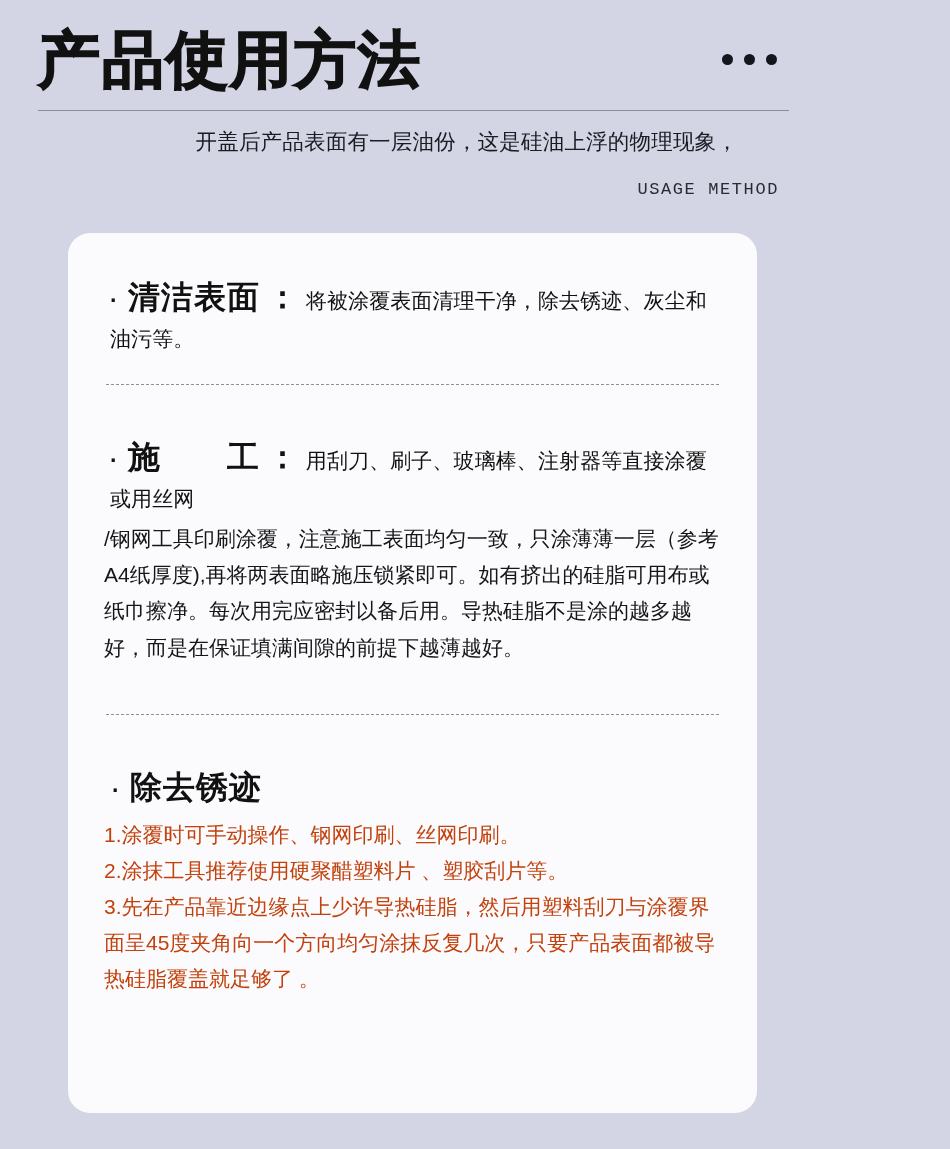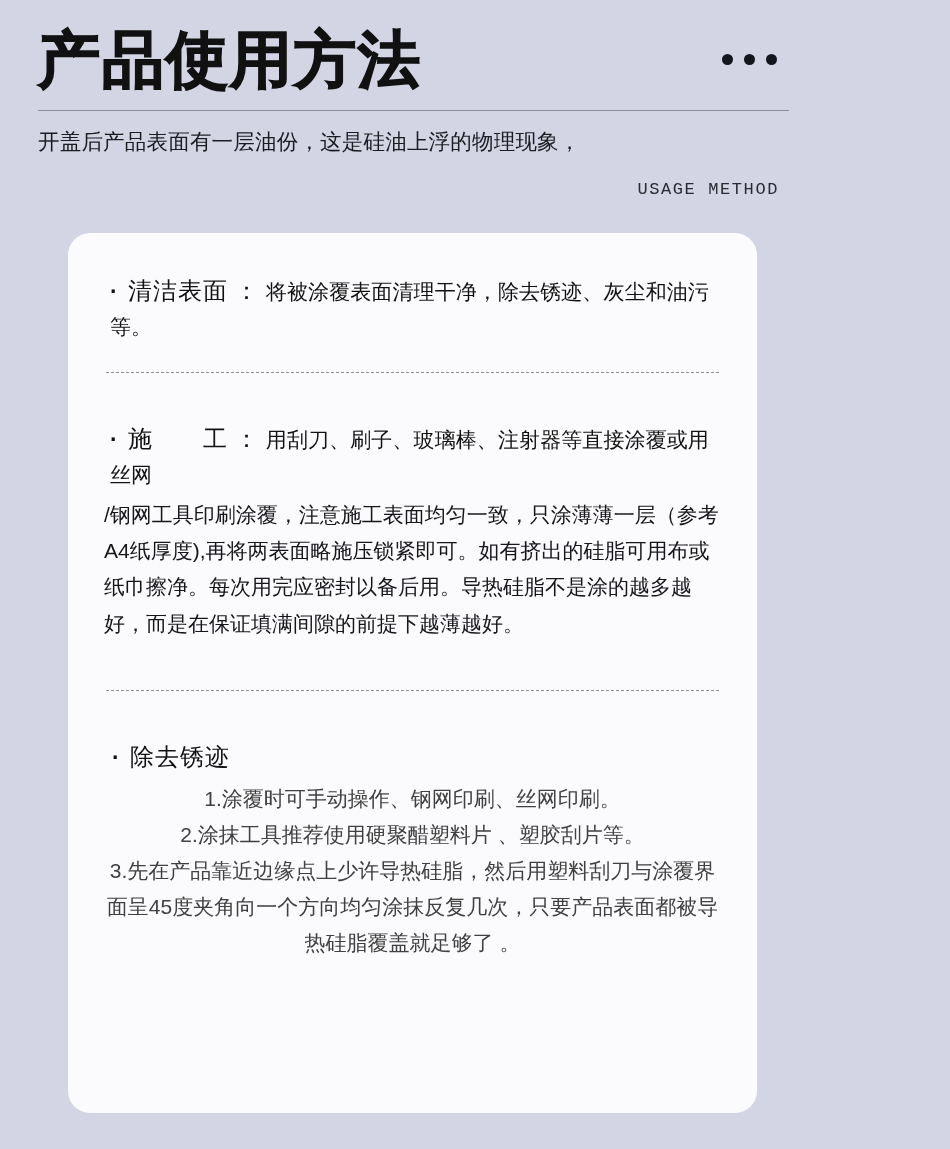--- a/index.html
+++ b/index.html
@@ -65,20 +65,21 @@
     margin: 14px 4px 0 4px;
     min-height: 78px;
   }
   .subhead p {
     margin: 0;
     font-size: 21.5px;
     line-height: 1.62;
     letter-spacing: 0.2px;
     color: #1b1b22;
     max-width: 700px;
+    text-align: right;
   }
   .usage-en {
     position: absolute;
     right: 8px;
     bottom: 4px;
     font-family: Liberation Mono, monospace;
     font-size: 17px;
     letter-spacing: 1.6px;
     color: #2a2a33;
     white-space: nowrap;
@@ -99,22 +100,22 @@
     font-size: 23px;
     line-height: 1.5;
     color: #111;
   }
   .bullet {
     font-weight: 700;
     margin-right: 4px;
   }
   .sec-title {
     font-family: "DejaVu Sans", sans-serif;
-    font-weight: 400;
-    font-size: 24px;
+    font-weight: 700;
+    font-size: 32px;
     letter-spacing: 1px;
   }
   .sec-body {
     font-size: 21px;
     letter-spacing: 0.1px;
   }
 
   .block {
     padding: 0 6px;
   }
@@ -151,22 +152,21 @@
     margin-bottom: 6px;
   }
   .s3 ol {
     margin: 0;
     padding: 0;
     list-style: none;
   }
   .s3 li {
     font-size: 21px;
     line-height: 1.72;
-    color: #404040;
-    text-align: center;
+    color: #c2410c;
   }
 
   .gap-tall { height: 22px; }
 </style>
 </head>
 <body>
 
 <div class="page">
 
   <div class="header">

